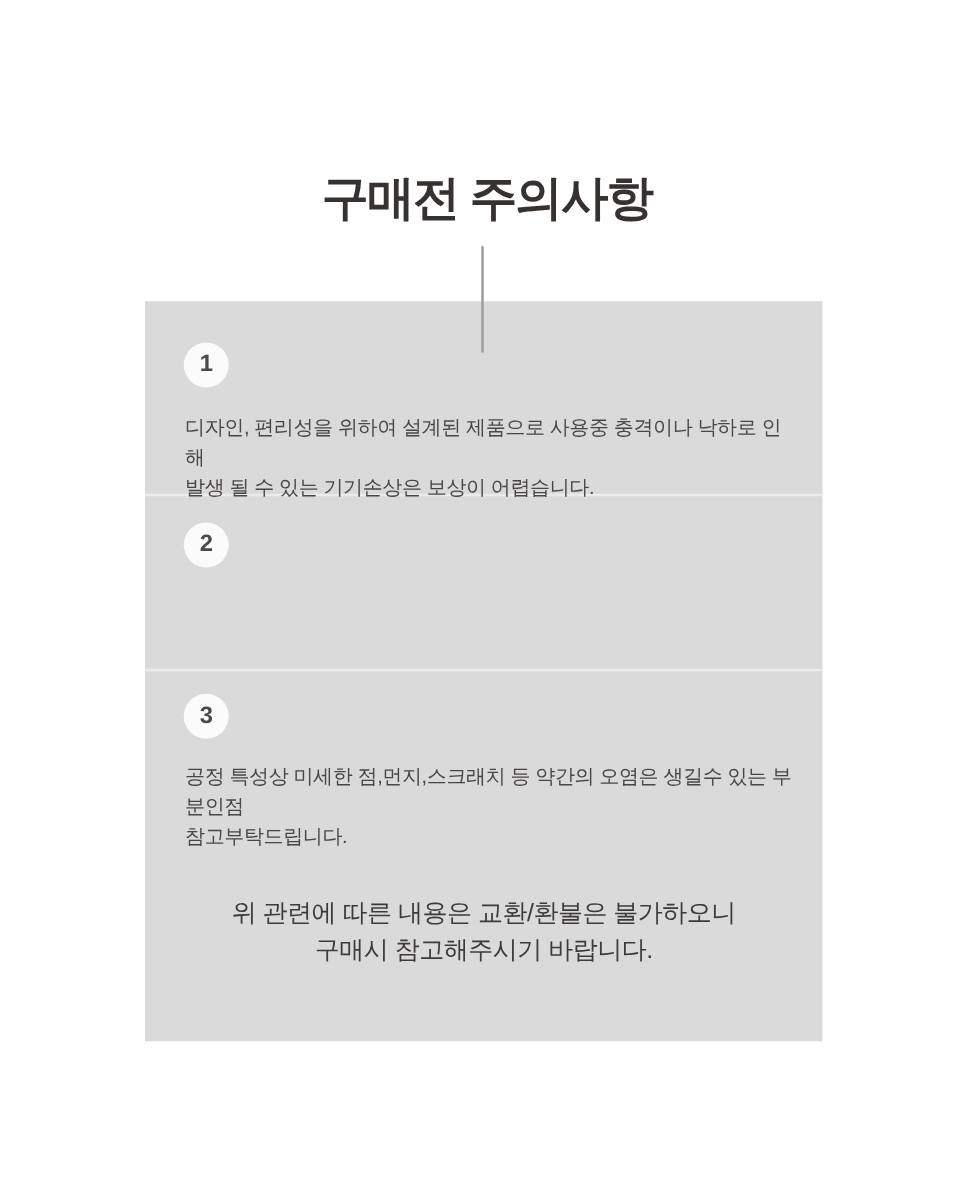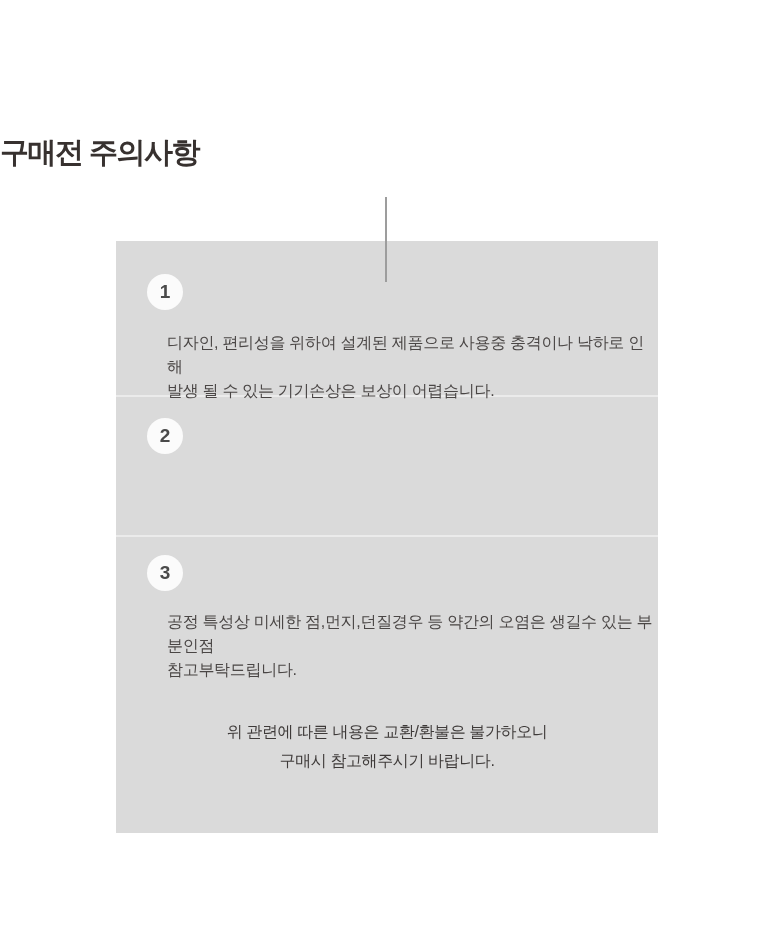--- a/index.html
+++ b/index.html
@@ -9,22 +9,22 @@
     height: 950px;
     position: relative;
     font-family: "Liberation Sans", "DejaVu Sans", sans-serif;
     overflow: hidden;
   }
   .page-title {
     position: absolute;
     top: 133px;
     left: 0;
     width: 779px;
-    text-align: left;
-    font-size: 29px;
+    text-align: center;
+    font-size: 38px;
     font-weight: 800;
     letter-spacing: -1.5px;
     color: #37312f;
     white-space: pre-line;
   }
   .title-vline {
     position: absolute;
     left: 385px;
     top: 197px;
     width: 2px;
@@ -61,39 +61,39 @@
     justify-content: center;
     font-size: 19px;
     font-weight: 700;
     color: #4a4a4a;
   }
   .badge-1 { top: 33px; }
   .badge-2 { top: 177px; }
   .badge-3 { top: 314px; }
   .item-text {
     position: absolute;
-    left: 51px;
+    left: 32px;
     width: 492px;
     font-size: 16px;
     line-height: 24px;
     font-weight: 400;
     color: #4a4645;
     white-space: pre-line;
     letter-spacing: -0.3px;
   }
   .text-1 { top: 90px; }
   .text-2 { top: 234px; }
   .text-3 { top: 369px; }
   .footer-note {
     position: absolute;
     top: 476px;
     left: 0;
     width: 100%;
     text-align: center;
-    font-size: 16px;
+    font-size: 20px;
     line-height: 29px;
     font-weight: 500;
     color: #3e3a39;
     white-space: pre-line;
     letter-spacing: -0.4px;
   }
 </style>
 </head>
 <body>
 
@@ -112,19 +112,19 @@
   <p class="item-text text-1">디자인, 편리성을 위하여 설계된 제품으로 사용중 충격이나 낙하로 인해
 발생 될 수 있는 기기손상은 보상이 어렵습니다.</p>
 
   <div class="num-badge badge-2">
     <span>2</span>
   </div>
 
   <div class="num-badge badge-3">
     <span>3</span>
   </div>
-  <p class="item-text text-3">공정 특성상 미세한 점,먼지,던질경우 등 약간의 오염은 생길수 있는 부분인점
+  <p class="item-text text-3">공정 특성상 미세한 점,먼지,스크래치 등 약간의 오염은 생길수 있는 부분인점
 참고부탁드립니다.</p>
 
   <p class="footer-note">위 관련에 따른 내용은 교환/환불은 불가하오니
 구매시 참고해주시기 바랍니다.</p>
 
 </div>
 
 </body></html>

